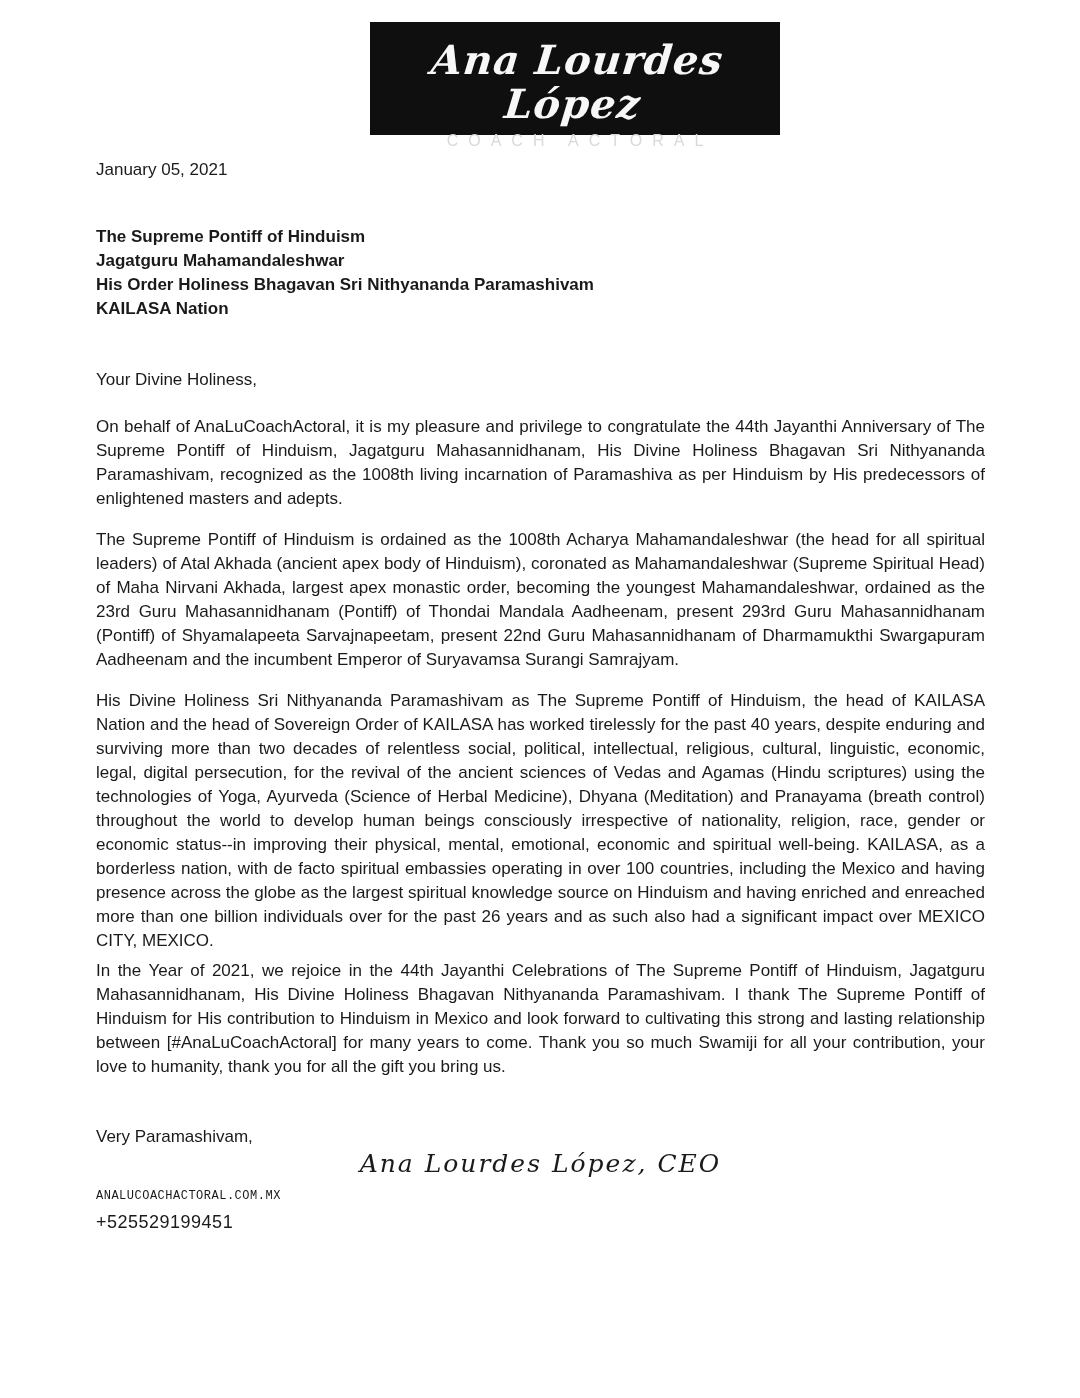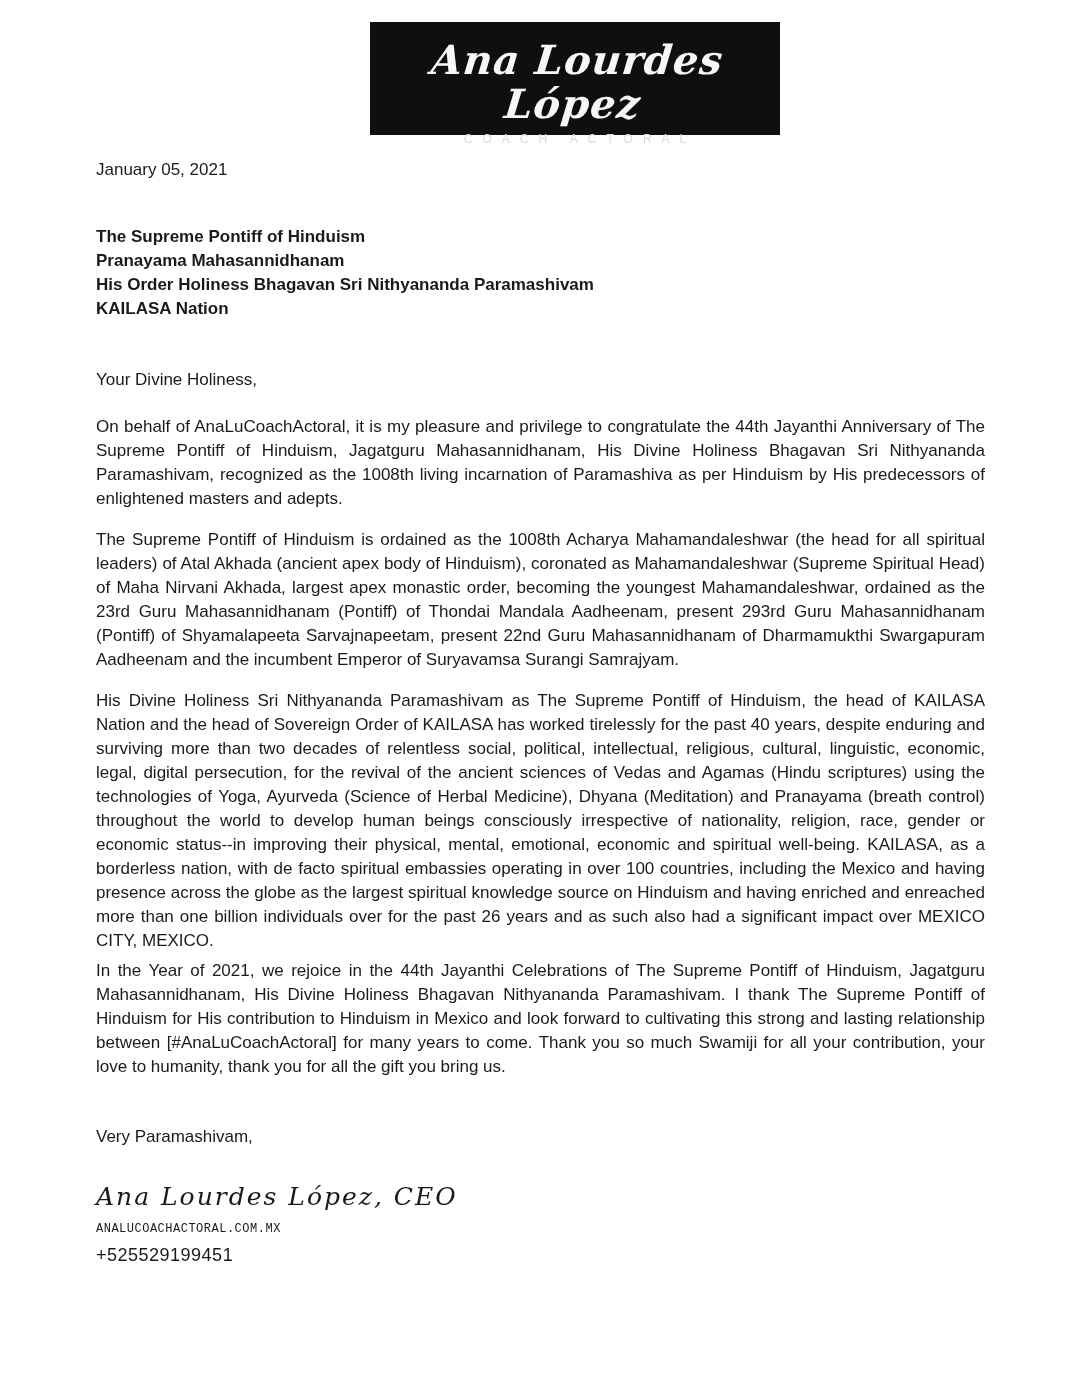--- a/index.html
+++ b/index.html
@@ -30,21 +30,21 @@
     font-style: italic;
     font-weight: bold;
     font-size: 40px;
     line-height: 44px;
     color: var(--logo-text, #f7f7f7);
     letter-spacing: 1px;
     transform: skewX(-6deg);
   }
   .logo-sub {
     margin-top: 6px;
-    font-size: 12px;
+    font-size: 16px;
     letter-spacing: 10px;
     color: var(--logo-subtext, #d9d9d9);
     text-indent: 10px; 
   }
   .content {
     margin: 0 95px 0 96px; 
     font-size: 17px;
     line-height: 24px;
   }
   .date {
@@ -64,27 +64,27 @@
   p.para.first {
     margin-top: 23px;
   }
   p.para.last {
     margin-top: 6px;
   }
   .closing {
     margin-top: 46px;
   }
   .signature {
-    margin-top: 33px;
     font-family: "DejaVu Serif", "Liberation Serif", serif;
     font-style: italic;
     font-size: 25px;
     line-height: 30px;
     letter-spacing: 2px;
     color: var(--text, #1a1a1a);
+    text-align: center;
   }
   .website {
     margin-top: 4px;
     font-size: 12px;
     line-height: 26px;
     letter-spacing: 0.5px;
     font-family: Liberation Mono, monospace;
   }
   .phone {
     font-size: 18px;
@@ -101,21 +101,21 @@
     <div class="logo-script">Ana Lourdes López</div>
     <div class="logo-sub">COACH ACTORAL</div>
   </header>
 
   <main class="content">
 
     <div class="date">January 05, 2021</div>
 
     <div class="recipient">
       <div>The Supreme Pontiff of Hinduism</div>
-      <div>Pranayama Mahasannidhanam</div>
+      <div>Jagatguru Mahamandaleshwar</div>
       <div>His Order Holiness Bhagavan Sri Nithyananda Paramashivam</div>
       <div>KAILASA Nation</div>
     </div>
 
     <div class="salutation">Your Divine Holiness,</div>
 
     <p class="para first">On behalf of AnaLuCoachActoral, it is my pleasure and privilege to congratulate the 44th Jayanthi Anniversary of The Supreme Pontiff of Hinduism, Jagatguru Mahasannidhanam, His Divine Holiness Bhagavan Sri Nithyananda Paramashivam, recognized as the 1008th living incarnation of Paramashiva as per Hinduism by His predecessors of enlightened masters and adepts.</p>
 
     <p class="para">The Supreme Pontiff of Hinduism is ordained as the 1008th Acharya Mahamandaleshwar (the head for all spiritual leaders) of Atal Akhada (ancient apex body of Hinduism), coronated as Mahamandaleshwar (Supreme Spiritual Head) of Maha Nirvani Akhada, largest apex monastic order, becoming the youngest Mahamandaleshwar, ordained as the 23rd Guru Mahasannidhanam (Pontiff) of Thondai Mandala Aadheenam, present 293rd Guru Mahasannidhanam (Pontiff) of Shyamalapeeta Sarvajnapeetam, present 22nd Guru Mahasannidhanam of Dharmamukthi Swargapuram Aadheenam and the incumbent Emperor of Suryavamsa Surangi Samrajyam.</p>
 

